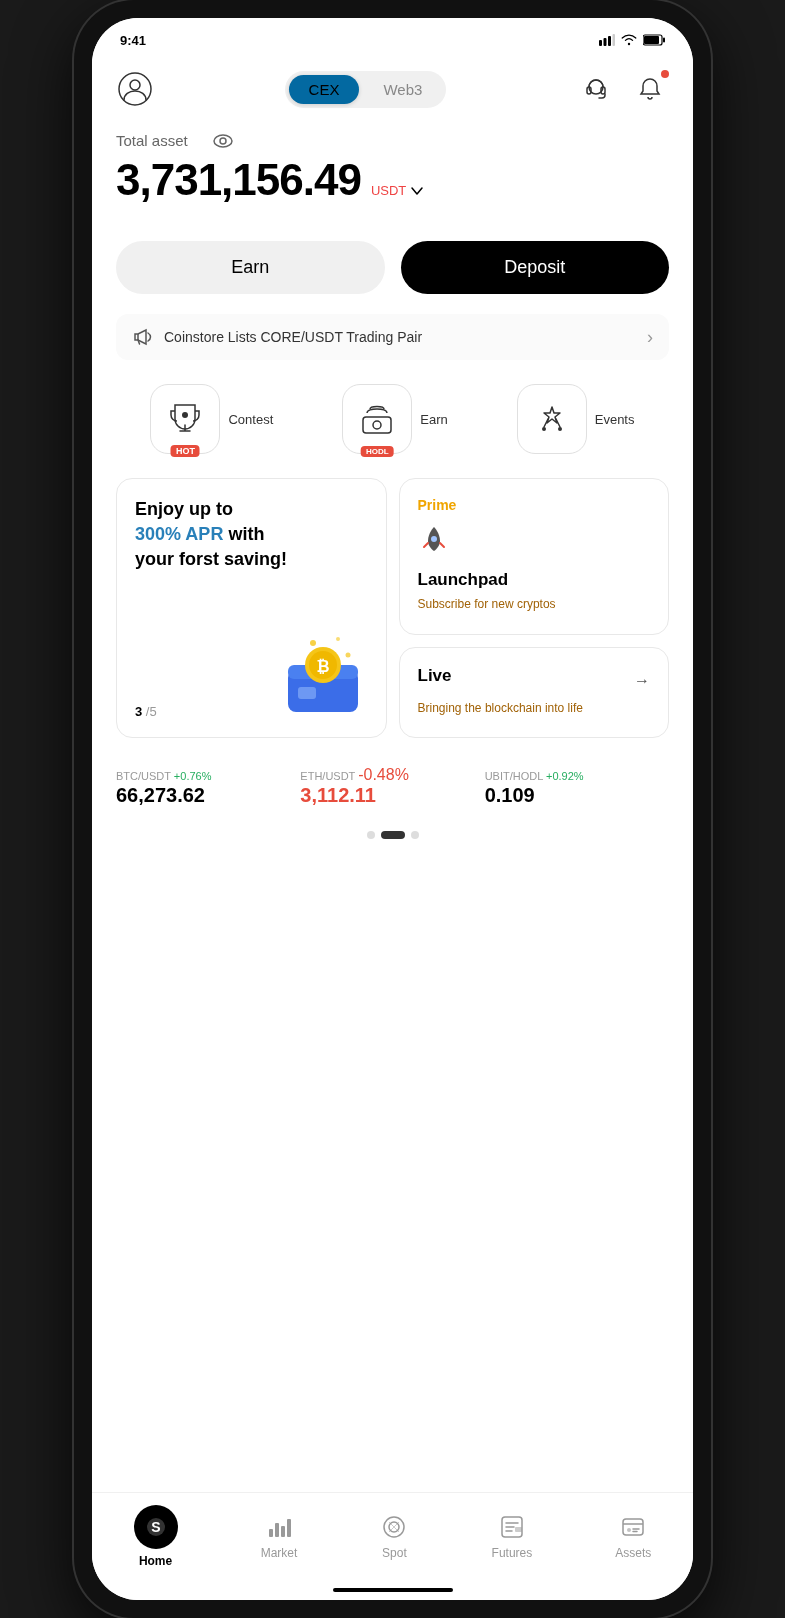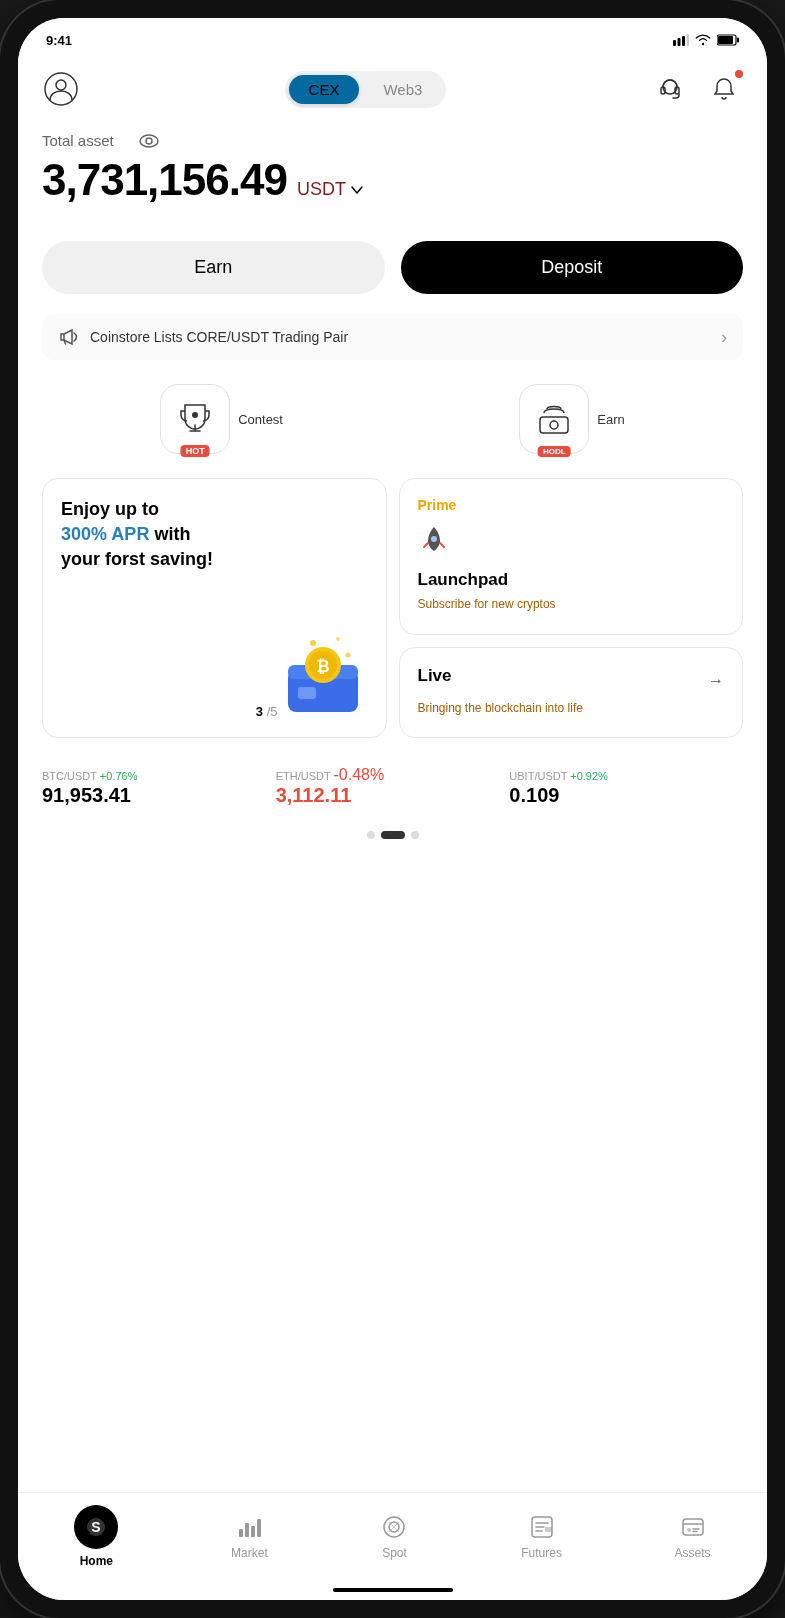--- a/index.html
+++ b/index.html
@@ -5,21 +5,21 @@
     * { margin: 0; padding: 0; box-sizing: border-box; }
     body {
       background: #1a1a1a;
       display: flex;
       justify-content: center;
       align-items: center;
       min-height: 100vh;
       font-family: -apple-system, BlinkMacSystemFont, 'Segoe UI', sans-serif;
     }
     .phone-frame {
-      width: 785px;
+      width: 637px;
       height: 1618px;
       background: #111;
       border-radius: 60px;
       padding: 18px;
       position: relative;
       box-shadow: 0 0 0 2px #333, 0 20px 60px rgba(0,0,0,0.8);
     }
     .phone-screen {
       width: 100%;
       height: 100%;
@@ -111,23 +111,23 @@
       gap: 10px;
       margin-bottom: 20px;
     }
     .amount-number {
       font-size: 44px;
       font-weight: 700;
       color: #000;
       letter-spacing: -1px;
     }
     .amount-currency {
-      font-size: 18px;
+      font-size: 13px;
       font-weight: 500;
-      color: #7f1d1d;
+      color: #ef4444;
       display: flex;
       align-items: center;
       gap: 4px;
     }
     
     .action-buttons {
       display: flex;
       gap: 16px;
       margin-bottom: 20px;
     }
@@ -235,21 +235,21 @@
     .card {
       border: 1px solid #e8e8e8;
       border-radius: 16px;
       padding: 18px;
       background: #fff;
     }
     .card-earn {
       grid-column: 1;
       grid-row: 1 / 3;
       display: flex;
-      flex-direction: row;
+      flex-direction: column;
       justify-content: space-between;
       min-height: 260px;
     }
     .card-earn-text {
       font-size: 18px;
       font-weight: 700;
       color: #000;
       line-height: 1.4;
     }
     .card-earn-text .apr {
@@ -528,20 +528,31 @@
               <rect x="4" y="16" width="28" height="16" rx="3" stroke="#333" stroke-width="1.5" fill="none"></rect>
               <circle cx="18" cy="24" r="4" stroke="#333" stroke-width="1.5" fill="none"></circle>
               <path d="M8 12c0-5.5 20-5.5 20 0" stroke="#333" stroke-width="1.5" fill="none"></path>
               <path d="M11 8c0-3.5 14-3.5 14 0" stroke="#333" stroke-width="1.5" fill="none"></path>
             </svg>
             <div class="badge-hodl">HODL</div>
           </div>
           <span class="quick-label">Earn</span>
         </div>
 
+        <div class="quick-item">
+          <div class="quick-icon-box">
+            <svg width="36" height="36" viewBox="0 0 36 36">
+              <path d="M18 6l2 6h6l-5 4 2 6-5-4-5 4 2-6-5-4h6z" stroke="#333" stroke-width="1.5" fill="none" stroke-linejoin="round"></path>
+              <circle cx="26" cy="28" r="2" fill="#333"></circle>
+              <circle cx="10" cy="28" r="2" fill="#333"></circle>
+              <path d="M10 26l4-8M26 26l-4-8" stroke="#333" stroke-width="1.5" stroke-linecap="round"></path>
+            </svg>
+          </div>
+          <span class="quick-label">Events</span>
+        </div>
 
       </div>
 
       <div class="cards-section">
 
         <div class="card card-earn">
           <div>
             <p class="card-earn-text">
               <span>Enjoy up to</span><br>
               <span class="apr">300% APR</span>
@@ -598,32 +609,32 @@
           <div class="card-desc">Bringing the blockchain into life</div>
         </div>
       </div>
 
       <div class="market-tickers">
         <div class="ticker-item">
           <div>
             <span class="ticker-pair">BTC/USDT </span>
             <span class="ticker-change-pos">+0.76%</span>
           </div>
-          <div class="ticker-price">91,953.41</div>
+          <div class="ticker-price">66,273.62</div>
         </div>
         <div class="ticker-item">
           <div>
             <span class="ticker-pair">ETH/USDT </span>
             <span class="ticker-change-neg">-0.48%</span>
           </div>
           <div class="ticker-price-red">3,112.11</div>
         </div>
         <div class="ticker-item">
           <div>
-            <span class="ticker-pair">UBIT/USDT </span>
+            <span class="ticker-pair">UBIT/HODL </span>
             <span class="ticker-change-pos">+0.92%</span>
           </div>
           <div class="ticker-price">0.109</div>
         </div>
       </div>
 
       <div class="ticker-dots">
         <div class="dot"></div>
         <div class="dot dot-active"></div>
         <div class="dot"></div>

